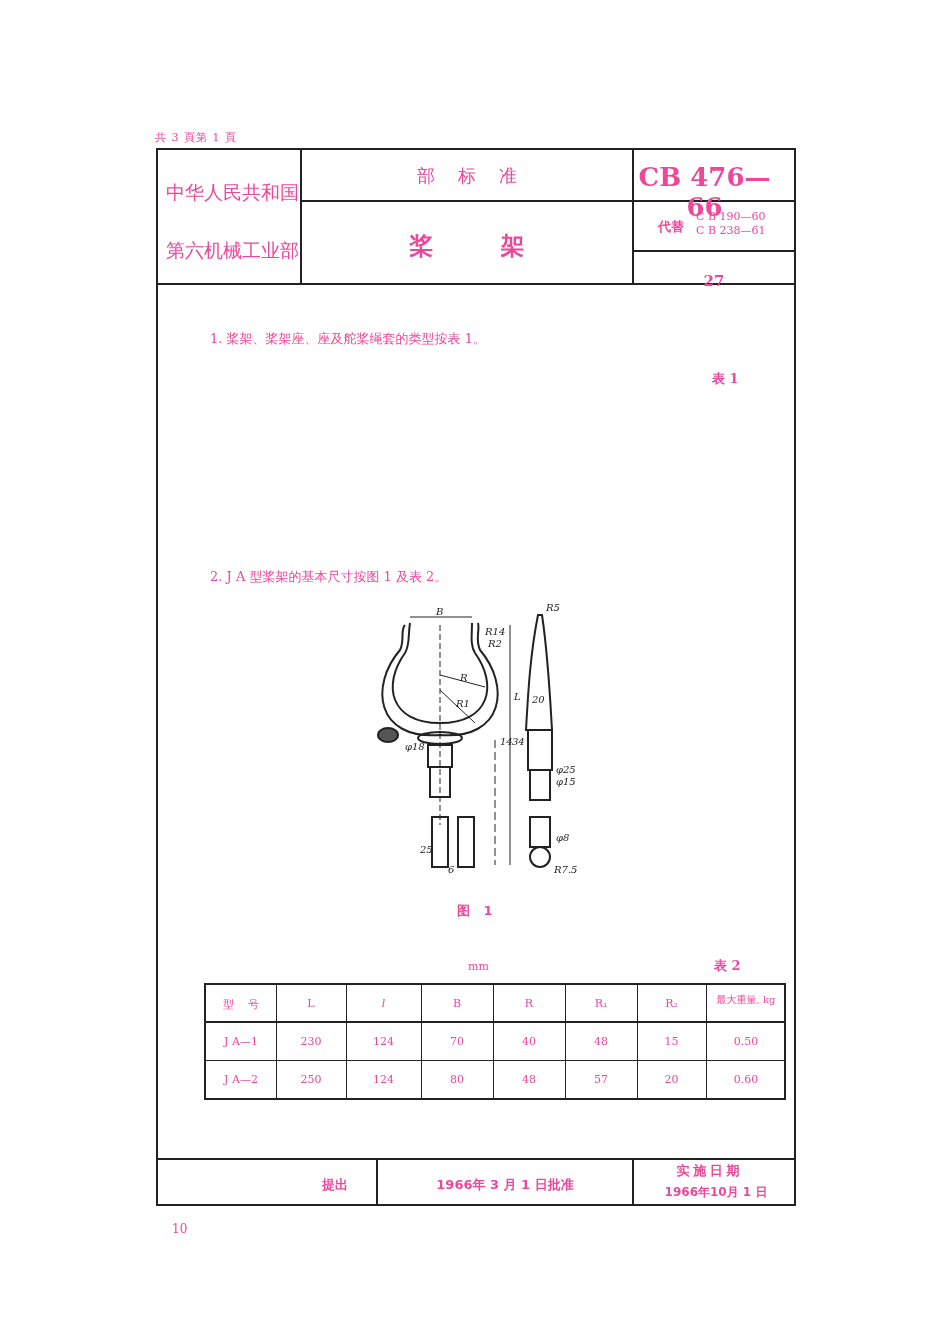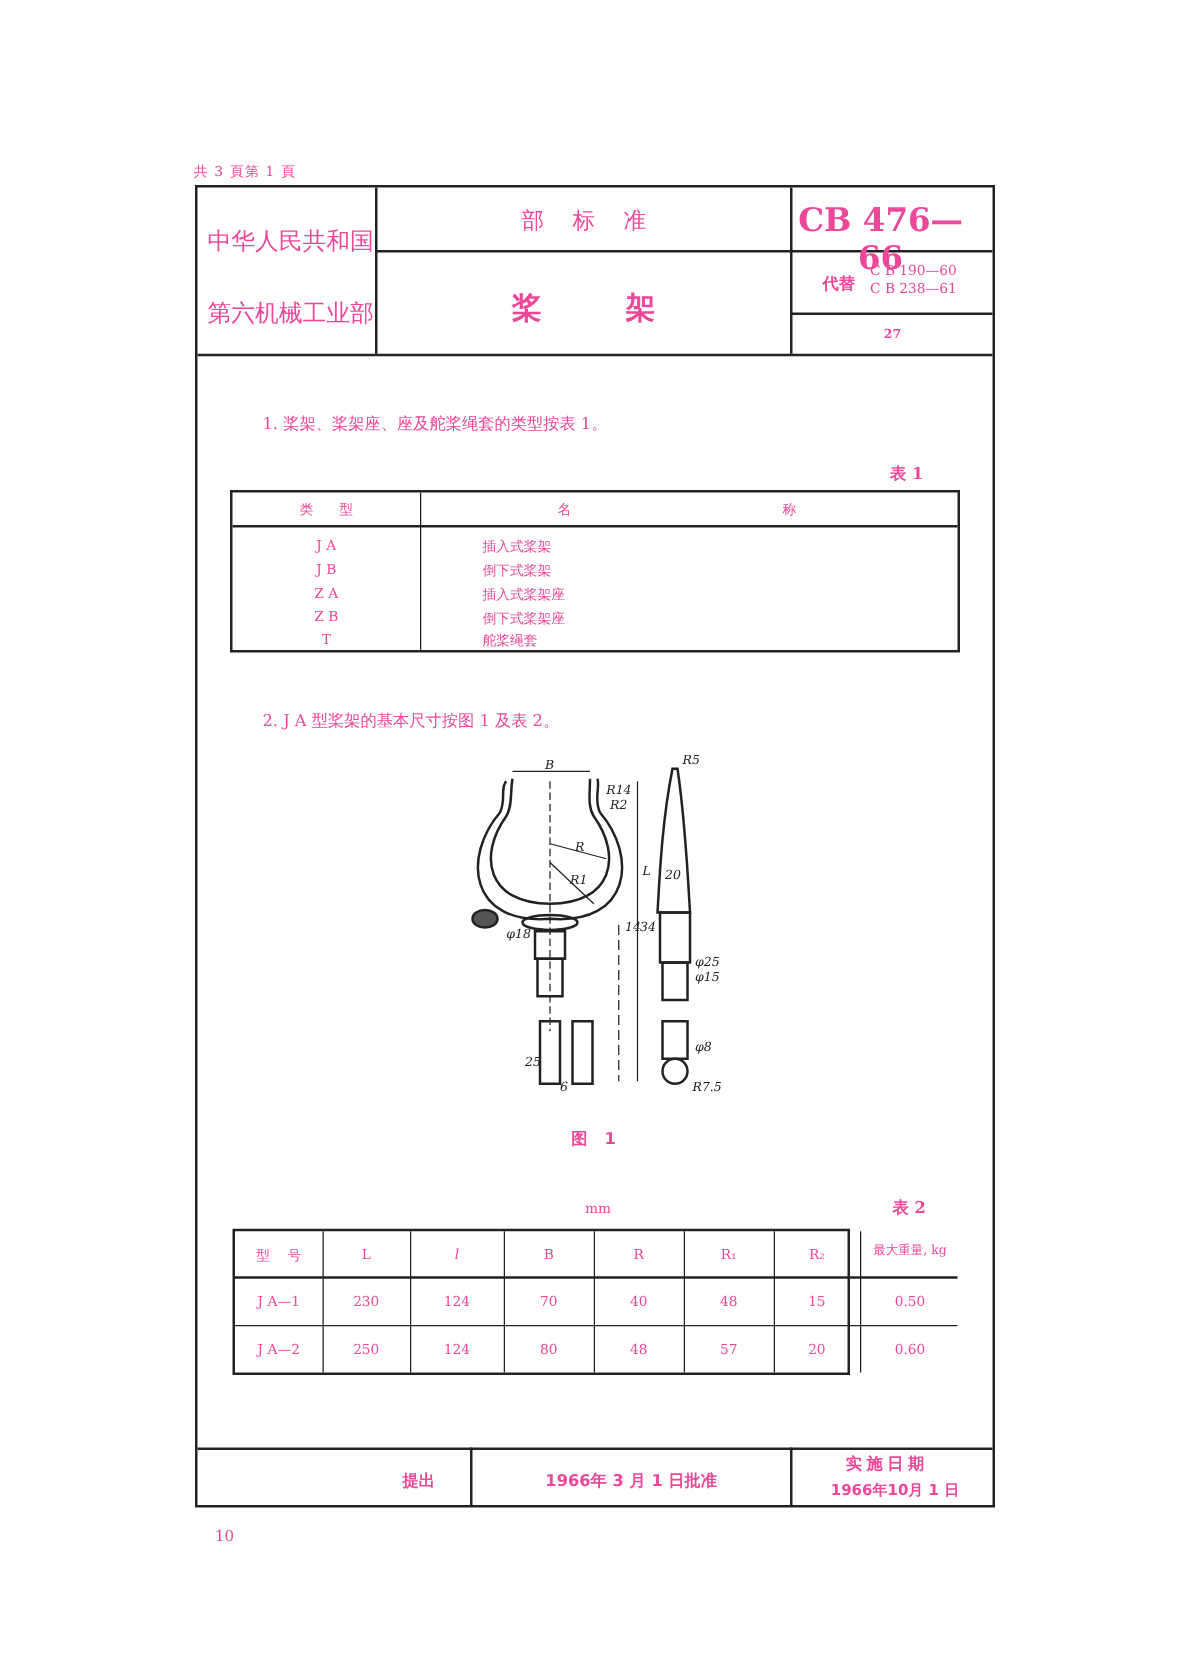--- a/index.html
+++ b/index.html
@@ -33,52 +33,34 @@
     <div class="abs t-left" style="left:8px;top:30px;">中华人民共和国</div>
     <div class="abs t-left" style="left:8px;top:88px;">第六机械工业部</div>
     <div class="abs center bold" style="left:144px;top:80px;width:330px;font-size:24px;font-family:'DejaVu Sans',sans-serif;white-space:pre;">桨        架</div>
     <div class="abs center" style="left:144px;top:14px;width:330px;font-size:18px;white-space:pre;">部    标    准</div>
     <div class="abs center bold" style="left:476px;top:12px;width:141px;font-size:26px;">CB 476—66</div>
     <div class="abs" style="left:500px;top:68px;font-size:13px;font-weight:bold;font-family:'DejaVu Sans',sans-serif;">代替</div>
     <div class="abs" style="left:538px;top:60px;font-size:11px;line-height:14px;">
       <div>C B 190—60</div>
       <div>C B 238—61</div>
     </div>
-    <div class="abs center bold" style="left:476px;top:112px;width:160px;font-size:10px;">27</div>
+    <div class="abs center bold" style="left:476px;top:122px;width:160px;font-size:15px;">27</div>
 
     <div class="hline" style="left:0;top:1008px;width:636px;"></div>
     <div class="vline" style="left:218px;top:1008px;height:46px;"></div>
     <div class="vline" style="left:474px;top:1008px;height:46px;"></div>
     <div class="abs bold" style="left:164px;top:1026px;font-size:13px;font-family:'DejaVu Sans',sans-serif;">提出</div>
     <div class="abs center bold" style="left:220px;top:1026px;width:254px;font-size:13px;font-family:'DejaVu Sans',sans-serif;">1966年 3 月 1 日批准</div>
     <div class="abs center bold" style="left:476px;top:1012px;width:148px;font-size:13px;font-family:Liberation Sans, sans-serif;">实 施 日 期</div>
     <div class="abs center bold" style="left:476px;top:1034px;width:164px;font-size:12px;font-family:'DejaVu Sans',sans-serif;">1966年10月 1 日</div>
   </div>
 
   <div class="abs" style="left:210px;top:330px;font-size:13px;">1.  桨架、桨架座、座及舵桨绳套的类型按表 1。</div>
   <div class="abs bold" style="left:712px;top:370px;font-size:13px;">表 1</div>
 
-  <div class="tb" style="left:184px;top:392px;width:584px;height:130px;">
-    <div class="hline" style="left:0;top:26px;width:580px;"></div>
-    <div class="vline" style="left:150px;top:0;height:126px;width:1px;"></div>
-    <div class="cell" style="left:0;top:6px;width:150px;white-space:pre;">类      型</div>
-    <div class="cell" style="left:260px;top:6px;">名</div>
-    <div class="cell" style="left:440px;top:6px;">称</div>
-
-    <div class="cell" style="left:0;top:36px;width:150px;">J A</div>
-    <div class="cell" style="left:200px;top:36px;text-align:left;">插入式桨架</div>
-    <div class="cell" style="left:0;top:55px;width:150px;">J B</div>
-    <div class="cell" style="left:200px;top:55px;text-align:left;">倒下式桨架</div>
-    <div class="cell" style="left:0;top:74px;width:150px;">Z A</div>
-    <div class="cell" style="left:200px;top:74px;text-align:left;">插入式桨架座</div>
-    <div class="cell" style="left:0;top:93px;width:150px;">Z B</div>
-    <div class="cell" style="left:200px;top:93px;text-align:left;">倒下式桨架座</div>
-    <div class="cell" style="left:0;top:111px;width:150px;">T</div>
-    <div class="cell" style="left:200px;top:111px;text-align:left;">舵桨绳套</div>
-  </div>
 
   <div class="abs" style="left:210px;top:568px;font-size:13px;">2.  J A 型桨架的基本尺寸按图 1 及表 2。</div>
 
   <svg class="abs" style="left:360px;top:595px;" width="240" height="290" viewBox="0 0 240 290" fill="none" stroke="#222" stroke-width="2">
 
     <path d="M45 30 C 40 35, 45 45, 40 55 C 10 90, 15 145, 80 140 C 145 145, 150 90, 120 55 C 115 45, 120 35, 118 28"></path>
     <path d="M50 28 C 48 40, 50 50, 45 58 C 22 90, 30 128, 80 128 C 130 128, 138 90, 115 58 C 110 50, 112 40, 112 28"></path>
     <line x1="80" y1="30" x2="80" y2="230" stroke-width="1" stroke-dasharray="6 3"></line>
     <line x1="50" y1="22" x2="112" y2="22" stroke-width="1"></line>
     <line x1="80" y1="80" x2="125" y2="92" stroke-width="1"></line>
@@ -116,21 +98,21 @@
       <text x="194" y="278">R7.5</text>
       <text x="60" y="258">25</text>
       <text x="88" y="278">6</text>
     </g>
   </svg>
   <div class="abs bold" style="left:457px;top:902px;font-size:13px;white-space:pre;font-family:'DejaVu Sans',sans-serif;">图   1</div>
 
   <div class="abs" style="left:468px;top:960px;font-size:11px;">mm</div>
   <div class="abs bold" style="left:714px;top:957px;font-size:13px;">表 2</div>
 
-  <div class="tb" style="left:186px;top:983px;width:494px;height:117px;">
+  <div class="tb" style="left:204px;top:983px;width:582px;height:117px;">
     <div class="hline" style="left:0;top:36px;width:578px;"></div>
     <div class="hline" style="left:0;top:75px;width:578px;height:1px;"></div>
     <div class="vline" style="left:70px;top:0;height:113px;width:1px;"></div>
     <div class="vline" style="left:140px;top:0;height:113px;width:1px;"></div>
     <div class="vline" style="left:215px;top:0;height:113px;width:1px;"></div>
     <div class="vline" style="left:287px;top:0;height:113px;width:1px;"></div>
     <div class="vline" style="left:359px;top:0;height:113px;width:1px;"></div>
     <div class="vline" style="left:431px;top:0;height:113px;width:1px;"></div>
     <div class="vline" style="left:500px;top:0;height:113px;width:1px;"></div>
 

